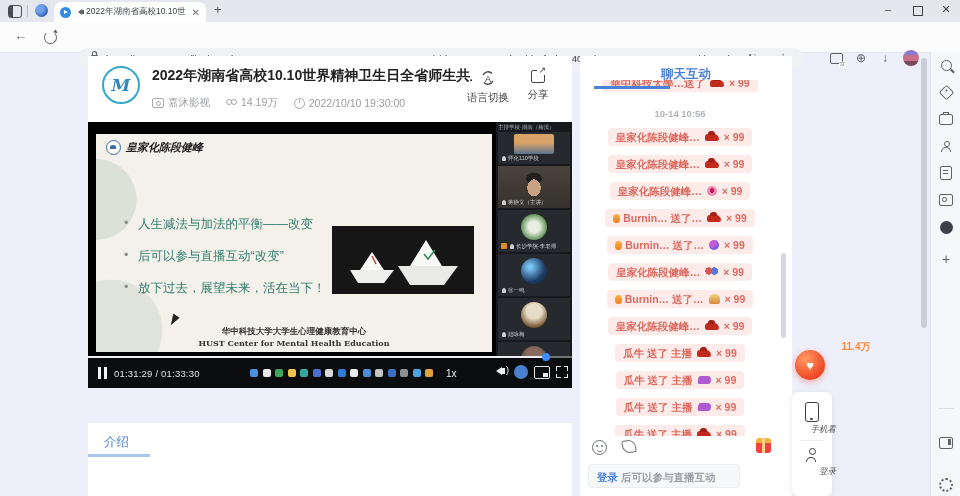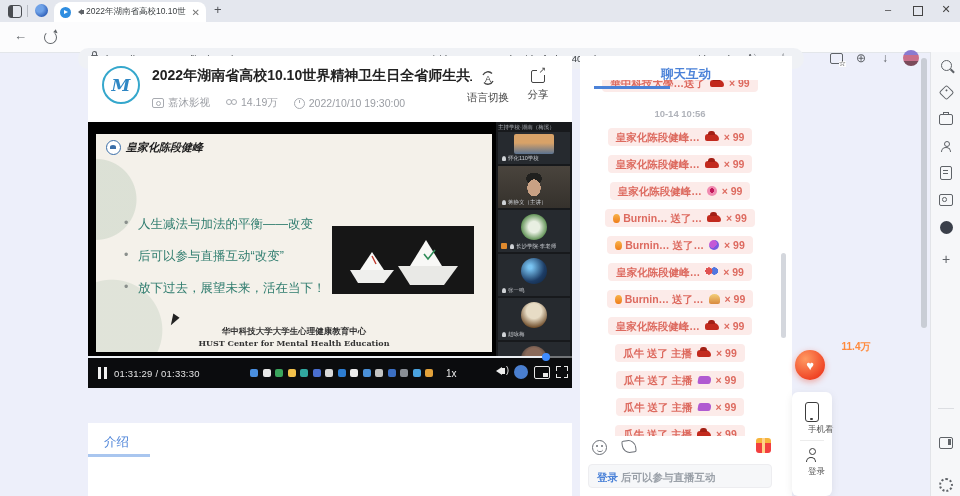--- a/index.html
+++ b/index.html
@@ -163,33 +163,33 @@
   .gift.scooter{width:13px;height:8px;background:#b05ad1;border-radius:2px 4px 2px 2px;transform:skewX(-10deg);}
   .chat-scroll{position:absolute;left:201px;top:197px;width:5px;height:85px;background:#d4d7dd;border-radius:3px;}
   .chat-foot-icons{position:absolute;left:0;top:380px;width:212px;height:26px;}
   .ic-emoji{position:absolute;left:12px;top:4px;width:13px;height:13px;border:1.4px solid #6b6f76;border-radius:50%;}
   .ic-emoji::before{content:"";position:absolute;left:3px;top:4px;width:2px;height:2px;background:#6b6f76;border-radius:50%;box-shadow:5px 0 0 #6b6f76;}
   .ic-emoji::after{content:"";position:absolute;left:3.5px;top:7px;width:6px;height:3px;border-bottom:1.4px solid #6b6f76;border-radius:0 0 6px 6px;}
   .ic-horn{position:absolute;left:42px;top:4px;width:12px;height:11px;border:1.4px solid #6b6f76;border-radius:2px 8px 2px 8px;transform:rotate(-8deg);}
   .ic-gift{position:absolute;left:176px;top:2px;width:15px;height:15px;border-radius:3px;
       background:linear-gradient(180deg,#f6b43c 30%,#f23f3f 30%);}
   .ic-gift::after{content:"";position:absolute;left:6px;top:0;width:3px;height:15px;background:#ffd28a;}
-  .chat-input{position:absolute;left:8px;top:408px;width:184px;height:24px;background:#f6f7f9;border:1px solid #ededf0;border-radius:4px;
+  .chat-input{position:absolute;left:8px;top:408px;width:152px;height:24px;background:#f6f7f9;border:1px solid #ededf0;border-radius:4px;
       font-size:10.5px;line-height:24px;padding-left:8px;box-sizing:border-box;color:#9aa0a8;white-space:nowrap;}
   .chat-input .login{color:#4b82d8;margin-right:3px;}
 
   
   .likes{position:absolute;left:793px;top:340px;width:34px;text-align:center;font-size:10px;color:#ff8a3c;font-weight:bold;margin-left:46px;}
   .heart-btn{position:absolute;left:795px;top:350px;width:30px;height:30px;border-radius:50%;
       background:radial-gradient(circle at 35% 30%,#ff9a62,#ef4123 75%);display:flex;align-items:center;justify-content:center;
       color:#fff;font-size:13px;box-shadow:0 2px 6px rgba(239,65,35,.4);}
   .side-card{position:absolute;left:792px;top:392px;width:40px;height:104px;background:#fff;border-radius:6px;box-shadow:0 2px 8px rgba(0,0,0,.08);}
   .ic-phone{position:absolute;left:13px;top:10px;width:12px;height:18px;border:1.4px solid #3c3c3c;border-radius:3px;}
   .ic-phone::after{content:"";position:absolute;left:3.5px;bottom:1px;width:3px;height:1.6px;background:#3c3c3c;border-radius:1px;}
-  .side-lbl{position:absolute;left:16px;width:40px;text-align:left;font-size:8.5px;color:#555;}
+  .side-lbl{position:absolute;left:4px;width:40px;text-align:right;font-size:8.5px;color:#555;font-style:italic;}
   .card-div{position:absolute;left:8px;top:48px;width:24px;height:1px;background:#ececec;}
   .ic-person{position:absolute;left:14px;top:56px;width:11px;height:14px;}
   .ic-person::before{content:"";position:absolute;left:2.8px;top:0;width:5px;height:5px;border:1.4px solid #3c3c3c;border-radius:50%;}
   .ic-person::after{content:"";position:absolute;left:0;bottom:0;width:8px;height:4px;border:1.4px solid #3c3c3c;border-bottom:none;border-radius:6px 6px 0 0;}
 
   
   .page-scroll{position:absolute;left:921px;top:58px;width:6px;height:270px;background:#c9cdd5;border-radius:3px;}
   .esb{position:absolute;left:930px;top:52px;width:30px;height:444px;background:#f6f7f9;border-left:1px solid #e2e4e8;}
   .esb .cell{position:absolute;left:0;width:30px;height:26px;display:flex;align-items:center;justify-content:center;color:#5f6368;}
   .e-search{width:9px;height:9px;border:1.6px solid #5f6368;border-radius:50%;position:relative;}

